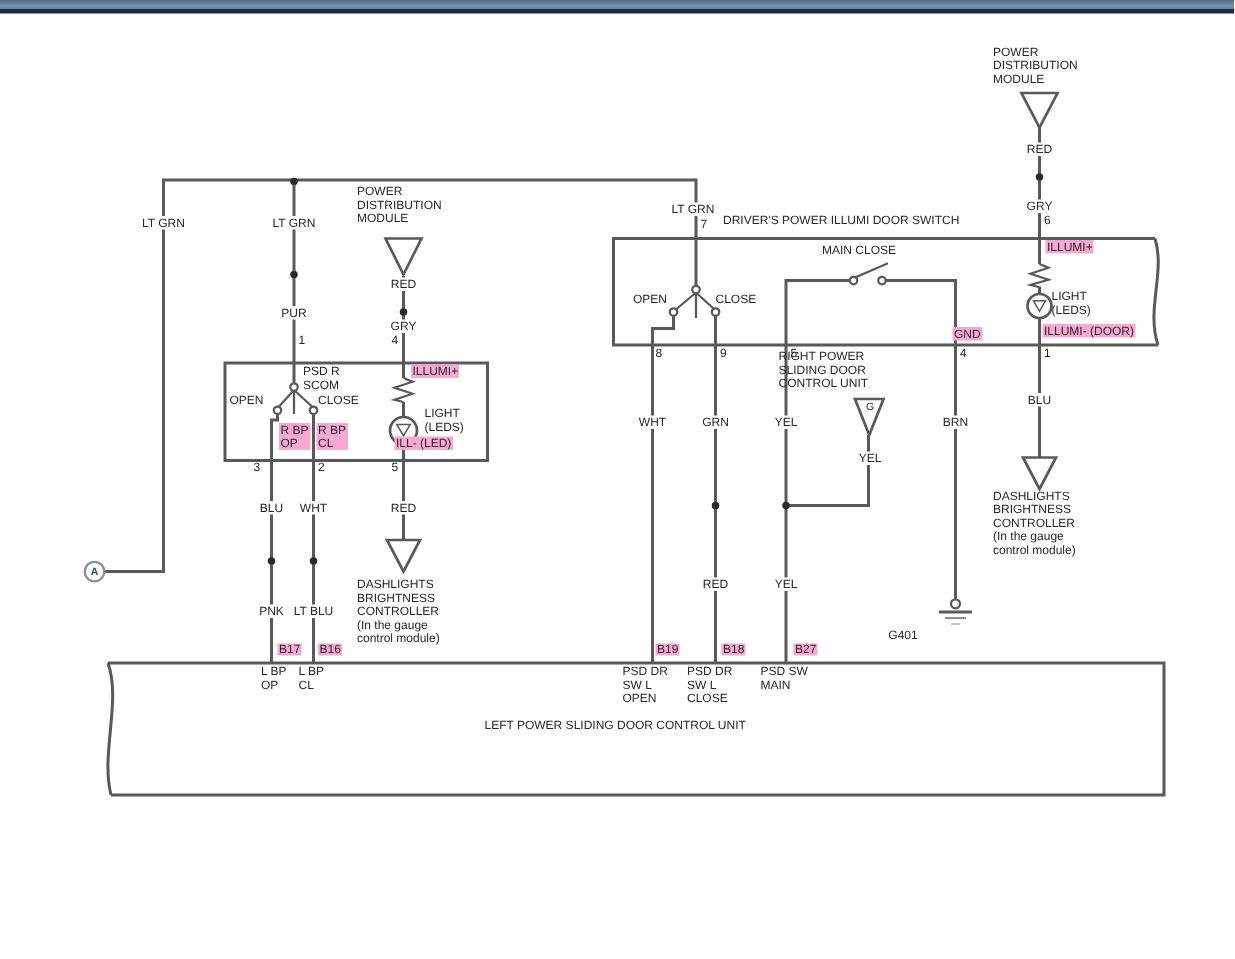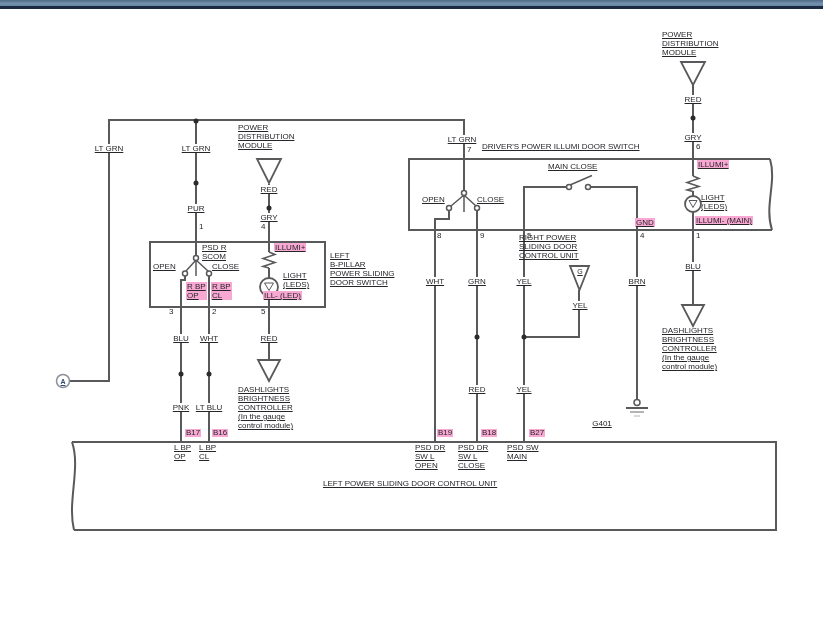--- a/index.html
+++ b/index.html
@@ -3,21 +3,21 @@
 <meta charset="utf-8">
 <style>
   html,body{margin:0;padding:0;background:#fff;}
   #stage{position:relative;width:823px;height:639px;background:#ffffff;overflow:hidden;
          font-family:"Liberation Sans",sans-serif;}
   #titlebar{position:absolute;left:0;top:0;width:823px;height:6px;
             background:linear-gradient(180deg,#4e6a87 0%,#7590ad 60%,#6484a3 100%);
             border-bottom:3px solid #1b2a42;z-index:2;}
   #diagram-svg{position:absolute;left:0;top:0;z-index:1;}
   .lbl{position:absolute;font-size:8px;line-height:9px;color:#26262a;
-       white-space:pre-line;z-index:3;text-decoration:underline;}
+       white-space:pre-line;z-index:3;}
   .ctr{transform:translateX(-50%);text-align:center;background:#fff;padding:0 1px;}
   .bg{background:#f9a8d4;padding:0 1px;}
   .pin{position:absolute;font-size:8px;line-height:8px;color:#26262a;z-index:3;}
   .aletter{color:#2c4a73;font-weight:bold;font-size:7px;}
   .gletter{font-size:7px;background:transparent;padding:0;}
 </style>
 </head>
 <body>
 
 <div id="stage">
@@ -121,24 +121,20 @@
   <div class="lbl" style="left:153px;top:262px">OPEN</div>
   <div class="lbl" style="left:212px;top:262px">CLOSE</div>
   <div class="lbl bg" style="left:186px;top:282px">R BP
 OP</div>
   <div class="lbl bg" style="left:211px;top:282px">R BP
 CL</div>
   <div class="lbl bg" style="left:274px;top:243px">ILLUMI+</div>
   <div class="lbl" style="left:283px;top:271px">LIGHT
 (LEDS)</div>
   <div class="lbl bg" style="left:263px;top:291px">ILL- (LED)</div>
-  <div class="lbl" style="left:330px;top:251px">LEFT
-B-PILLAR
-POWER SLIDING
-DOOR SWITCH</div>
 
   <div class="pin" style="left:169px;top:308px">3</div>
   <div class="pin" style="left:212px;top:308px">2</div>
   <div class="pin" style="left:261px;top:308px">5</div>
 
   <div class="lbl ctr" style="left:181px;top:334px">BLU</div>
   <div class="lbl ctr" style="left:209px;top:334px">WHT</div>
   <div class="lbl ctr" style="left:269px;top:334px">RED</div>
   <div class="lbl ctr" style="left:181px;top:403px">PNK</div>
   <div class="lbl ctr" style="left:209px;top:403px">LT BLU</div>
@@ -163,21 +159,21 @@
   <div class="lbl ctr" style="left:693px;top:133px">GRY</div>
   <div class="pin" style="left:696px;top:143px">6</div>
 
   <div class="lbl" style="left:548px;top:162px">MAIN CLOSE</div>
   <div class="lbl" style="left:422px;top:195px">OPEN</div>
   <div class="lbl" style="left:477px;top:195px">CLOSE</div>
   <div class="lbl bg" style="left:635px;top:218px">GND</div>
   <div class="lbl bg" style="left:697px;top:160px">ILLUMI+</div>
   <div class="lbl" style="left:701px;top:193px">LIGHT
 (LEDS)</div>
-  <div class="lbl bg" style="left:695px;top:216px">ILLUMI- (MAIN)</div>
+  <div class="lbl bg" style="left:695px;top:216px">ILLUMI- (DOOR)</div>
 
   <div class="pin" style="left:437px;top:232px">8</div>
   <div class="pin" style="left:480px;top:232px">9</div>
   <div class="pin" style="left:527px;top:232px">5</div>
   <div class="pin" style="left:640px;top:232px">4</div>
   <div class="pin" style="left:696px;top:232px">1</div>
 
   <div class="lbl" style="left:519px;top:233px">RIGHT POWER
 SLIDING DOOR
 CONTROL UNIT</div>

